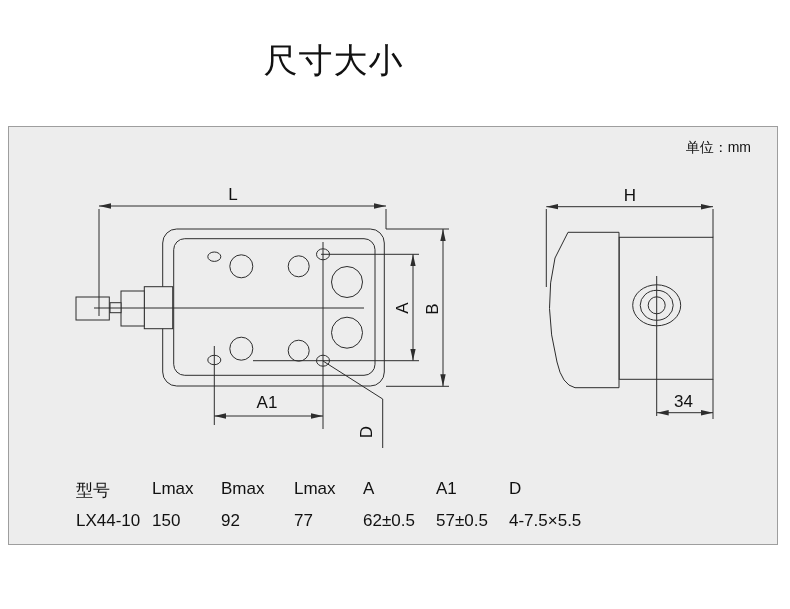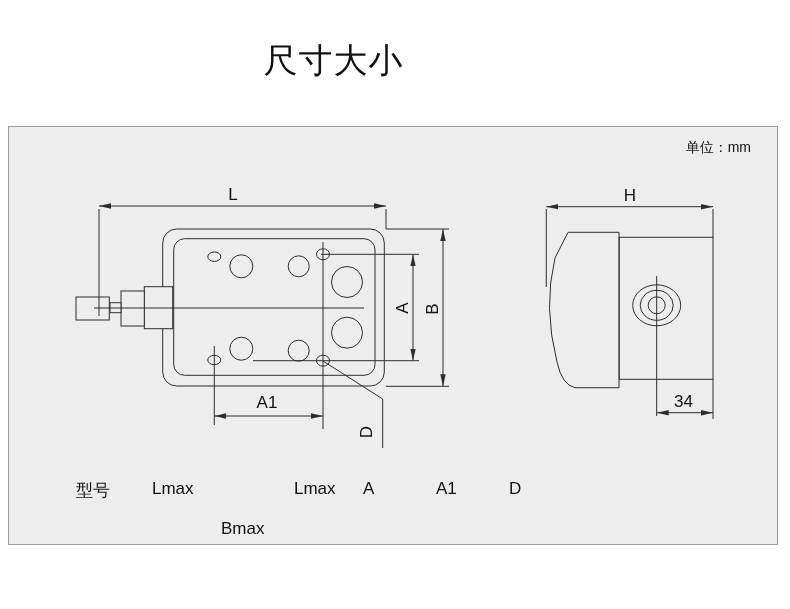--- a/index.html
+++ b/index.html
@@ -18,21 +18,21 @@
   }
   .unit-label{
     position:absolute;top:12px;right:26px;font-size:14px;color:#111111;
     white-space:nowrap;
   }
   .drawing-svg{position:absolute;left:0;top:0;}
   .t-row{position:absolute;left:0;width:632px;height:22px;}
   .t-row span{position:absolute;white-space:nowrap;font-size:17px;color:#111111;}
   .t-head{top:352px;}
   .t-data{top:384px;}
-  .c0{left:67px;}  .c1{left:143px;} .c2{left:212px;margin-top:40px;} .c3{left:285px;}
+  .c0{left:67px;}  .c1{left:143px;} .c2{left:212px;} .c3{left:285px;}
   .c4{left:354px;} .c5{left:427px;} .c6{left:500px;}
   svg text{
     font-family:"Liberation Sans","DejaVu Sans",sans-serif;
     font-size:17px;fill:#111111;
   }
 </style>
 </head>
 <body>
 
 <div class="page-title">尺寸大小</div>
@@ -122,14 +122,23 @@
 
   <div class="t-row t-head">
     <span class="c0">型号</span>
     <span class="c1">Lmax</span>
     <span class="c2">Bmax</span>
     <span class="c3">Lmax</span>
     <span class="c4">A</span>
     <span class="c5">A1</span>
     <span class="c6">D</span>
   </div>
+  <div class="t-row t-data">
+    <span class="c0">LX44-10</span>
+    <span class="c1">150</span>
+    <span class="c2">92</span>
+    <span class="c3">77</span>
+    <span class="c4">62±0.5</span>
+    <span class="c5">57±0.5</span>
+    <span class="c6">4-7.5×5.5</span>
+  </div>
 
 </div>
 
 </body></html>

